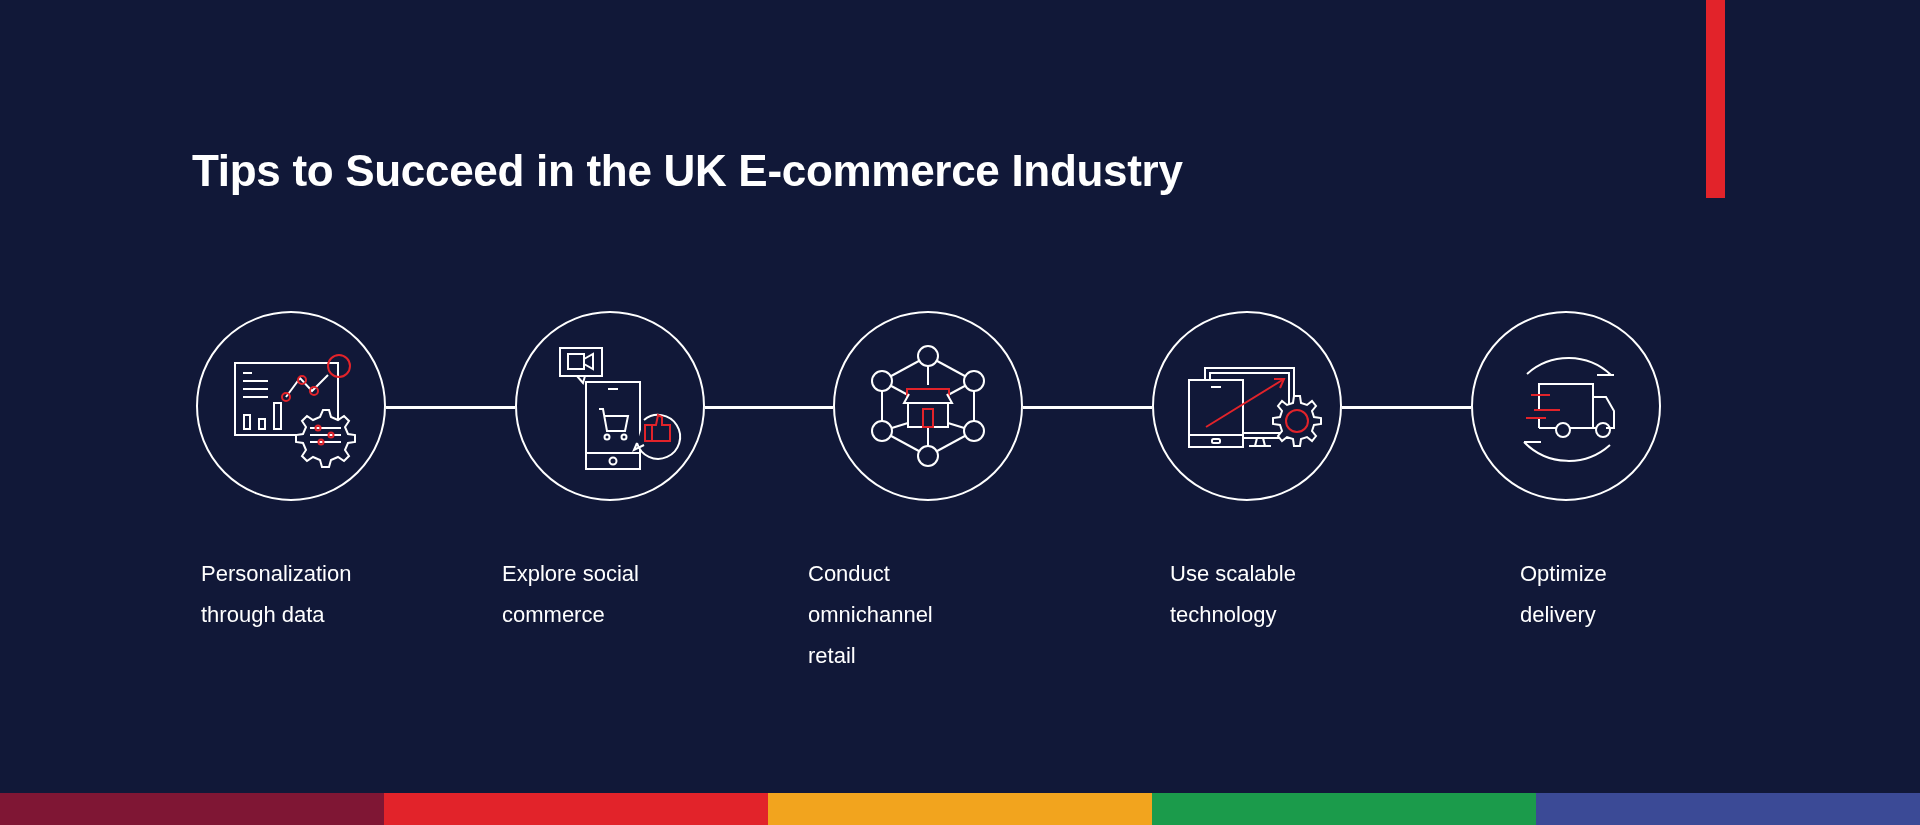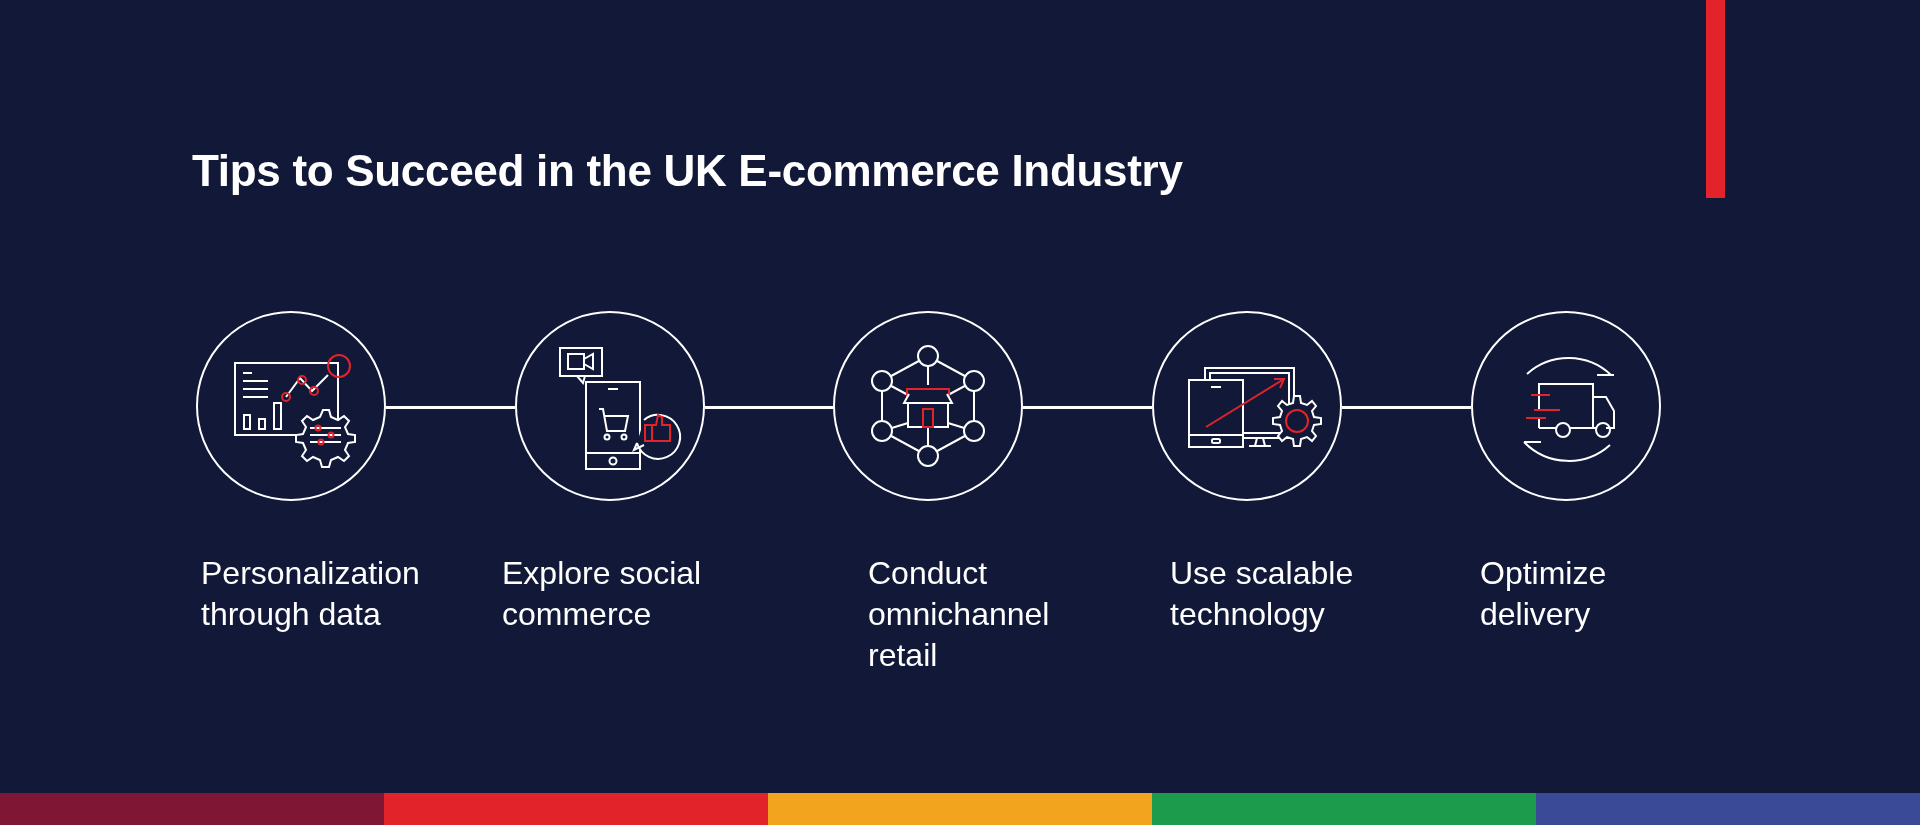--- a/index.html
+++ b/index.html
@@ -14,21 +14,21 @@
       position:absolute; left:192px; top:146px;
       font-size:44px; font-weight:bold; letter-spacing:-0.3px; white-space:nowrap;
     }
     .connector { position:absolute; top:406px; height:3px; background:#ffffff; }
     .step-circle {
       position:absolute; top:311px; width:186px; height:186px;
       border:2.5px solid #ffffff; border-radius:50%; box-sizing:content-box;
     }
     .step-circle svg { position:absolute; left:0; top:0; width:186px; height:186px; }
     .step-label {
-      position:absolute; top:553px; font-size:32px; line-height:41px; white-space:pre-line;
+      position:absolute; top:553px; font-size:22px; line-height:41px; white-space:pre-line;
     }
     .stripe { position:absolute; top:793px; height:32px; width:384px; }
   </style>
 </head>
 <body>
 
 <div class="accent-bar" style="background:#e2232a"></div>
 
 <div class="title">Tips to Succeed in the UK E-commerce Industry</div>
 
@@ -143,25 +143,25 @@
     <line x1="58" y1="82" x2="77" y2="82" stroke="#e2232a"></line>
     <line x1="61" y1="97" x2="87" y2="97" stroke="#e2232a"></line>
     <line x1="53" y1="105" x2="73" y2="105" stroke="#e2232a"></line>
   </svg>
 </div>
 
 <div class="step-label" style="left:201px">Personalization
 through data</div>
 <div class="step-label" style="left:502px">Explore social
 commerce</div>
-<div class="step-label" style="left:868px">Conduct
+<div class="step-label" style="left:808px">Conduct
 omnichannel
 retail</div>
 <div class="step-label" style="left:1170px">Use scalable
 technology</div>
-<div class="step-label" style="left:1480px">Optimize
+<div class="step-label" style="left:1520px">Optimize
 delivery</div>
 
 <div class="stripe" style="left:0;background:#7f1634"></div>
 <div class="stripe" style="left:384px;background:#e2232a"></div>
 <div class="stripe" style="left:768px;background:#f2a41e"></div>
 <div class="stripe" style="left:1152px;background:#1b9b4b"></div>
 <div class="stripe" style="left:1536px;background:#3b4a96"></div>
 
 </body></html>

